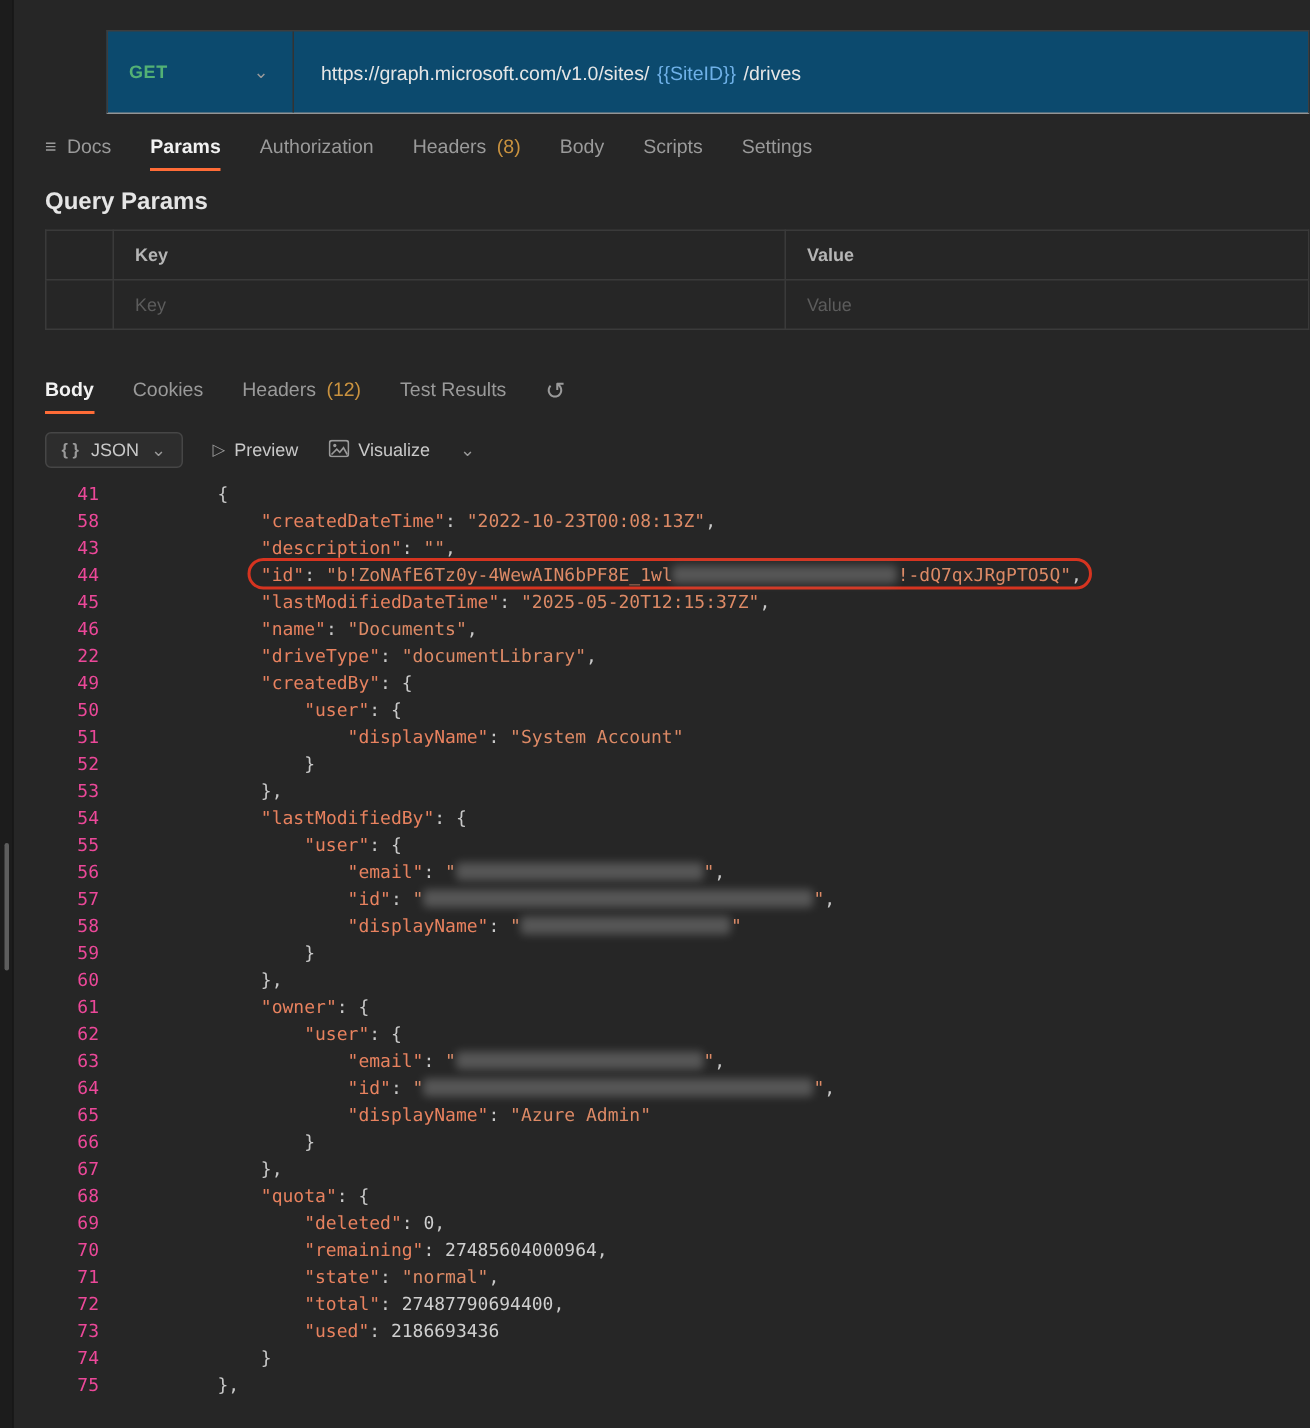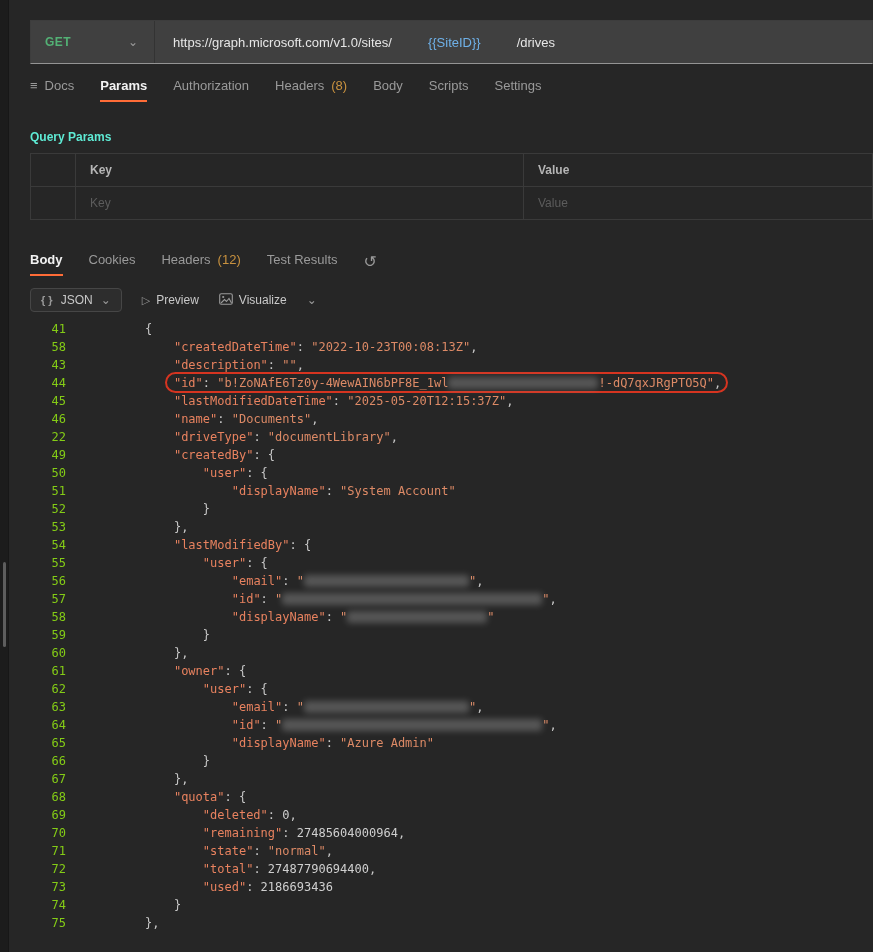--- a/index.html
+++ b/index.html
@@ -1,52 +1,52 @@
 <!DOCTYPE html>
 <html><head>
 <meta charset="utf-8">
 <style>
   *{margin:0;padding:0;box-sizing:border-box;}
   html,body{width:873px;height:952px;background:#262626;overflow:hidden;
     font-family:"Liberation Sans",sans-serif;color:#ddd;}
   .left-strip{position:fixed;left:0;top:0;width:9px;height:100%;background:#1c1c1c;border-right:1px solid #171717;}
   .left-thumb{position:absolute;left:3px;top:562px;width:3px;height:85px;background:#5d5d5d;border-radius:2px;}
   .main{margin-left:10px;padding-left:20px;}
-  .url-bar{margin-top:20px;height:44px;display:flex;align-items:stretch;background:#404040;
-    border:1px solid #3d3d3d;border-bottom:1px solid #949494;}
+  .url-bar{margin-top:20px;height:56px;display:flex;align-items:stretch;background:#0c4a6e;
+    border:1px solid #3d3d3d;border-bottom:1px solid #949494;margin-left:41px;}
   .method-select{width:124px;display:flex;align-items:center;justify-content:space-between;
     padding:0 16px 0 14px;cursor:pointer;border-right:1px solid #333;}
   .method{color:#53b175;font-weight:bold;font-size:12px;letter-spacing:.4px;}
   .chev{color:#9a9a9a;font-size:12px;line-height:1;}
-  .url-input{flex:1;display:flex;align-items:center;font-size:13px;color:#e6e6e6;padding-left:18px;gap:31px;}
+  .url-input{flex:1;display:flex;align-items:center;font-size:13px;color:#e6e6e6;padding-left:18px;}
   .url-var{color:#6fb1e8;margin:0 5px;}
   .req-tabs,.resp-tabs{display:flex;align-items:flex-end;gap:26px;font-size:13px;color:#9a9a9a;}
   .req-tabs{margin-top:14px;}
   .resp-tabs{margin-top:32px;}
   .tab{padding-bottom:9px;cursor:pointer;display:flex;gap:7px;align-items:center;}
   .tab.active{color:#f2f2f2;border-bottom:2px solid #ff6c37;padding-bottom:7px;font-weight:bold;text-align:center;}
   .tab-count{color:#c9923f;}
   .tab-icon{font-size:13px;color:#9a9a9a;}
-  .section-label{margin-top:28px;font-size:12px;font-weight:bold;color:#5eead4;}
+  .section-label{margin-top:12px;font-size:16px;font-weight:bold;color:#e5e5e5;}
   .params-table{margin-top:9px;width:100%;border-collapse:collapse;table-layout:fixed;font-size:12px;}
   .params-table td{border:1px solid #3a3a3a;height:33px;padding:0 14px;}
   .params-table .c0{width:45px;}
   .params-table .c1{width:448px;}
   .hdr td{color:#b5b5b5;font-weight:bold;}
   .ph td{color:#5c5c5c;}
   .history-icon{color:#9a9a9a;font-size:16px;padding-bottom:6px;cursor:pointer;line-height:1;}
   .resp-toolbar{margin-top:12px;display:flex;align-items:center;gap:20px;font-size:12px;color:#c9c9c9;}
   .format-btn{display:flex;align-items:center;gap:8px;border:1px solid #464646;border-radius:4px;
     background:#2d2d2d;padding:4px 10px;cursor:pointer;}
   .braces{color:#9a9a9a;font-weight:bold;font-size:11px;}
   .tool-item{display:flex;align-items:center;gap:6px;cursor:pointer;}
   .tool-icon{color:#9a9a9a;font-size:11px;line-height:1;}
   .code{margin-top:8px;font-family:"DejaVu Sans Mono",monospace;font-size:12px;line-height:18px;}
   .code-line{display:flex;white-space:pre;}
-  .line-num{flex:none;width:36px;text-align:right;color:#84cc16;}
+  .line-num{flex:none;width:36px;text-align:right;color:#ec4899;}
   .line-content{padding-left:79px;}
   .tk-k{color:#e8825f;}
   .tk-s{color:#dd8a66;}
   .tk-n{color:#cfcfcf;}
   .tk-p{color:#c8c8c8;}
   .tk-l{color:#dd8a66;text-decoration:underline;cursor:pointer;}
   .blur{display:inline-block;height:12px;background:#999;opacity:.42;filter:blur(3px);
     border-radius:3px;vertical-align:-2px;}
   .red-circle{position:relative;display:inline-block;}
   .red-circle::before{content:"";position:absolute;left:-9px;right:-7px;top:-2px;bottom:-1px;

